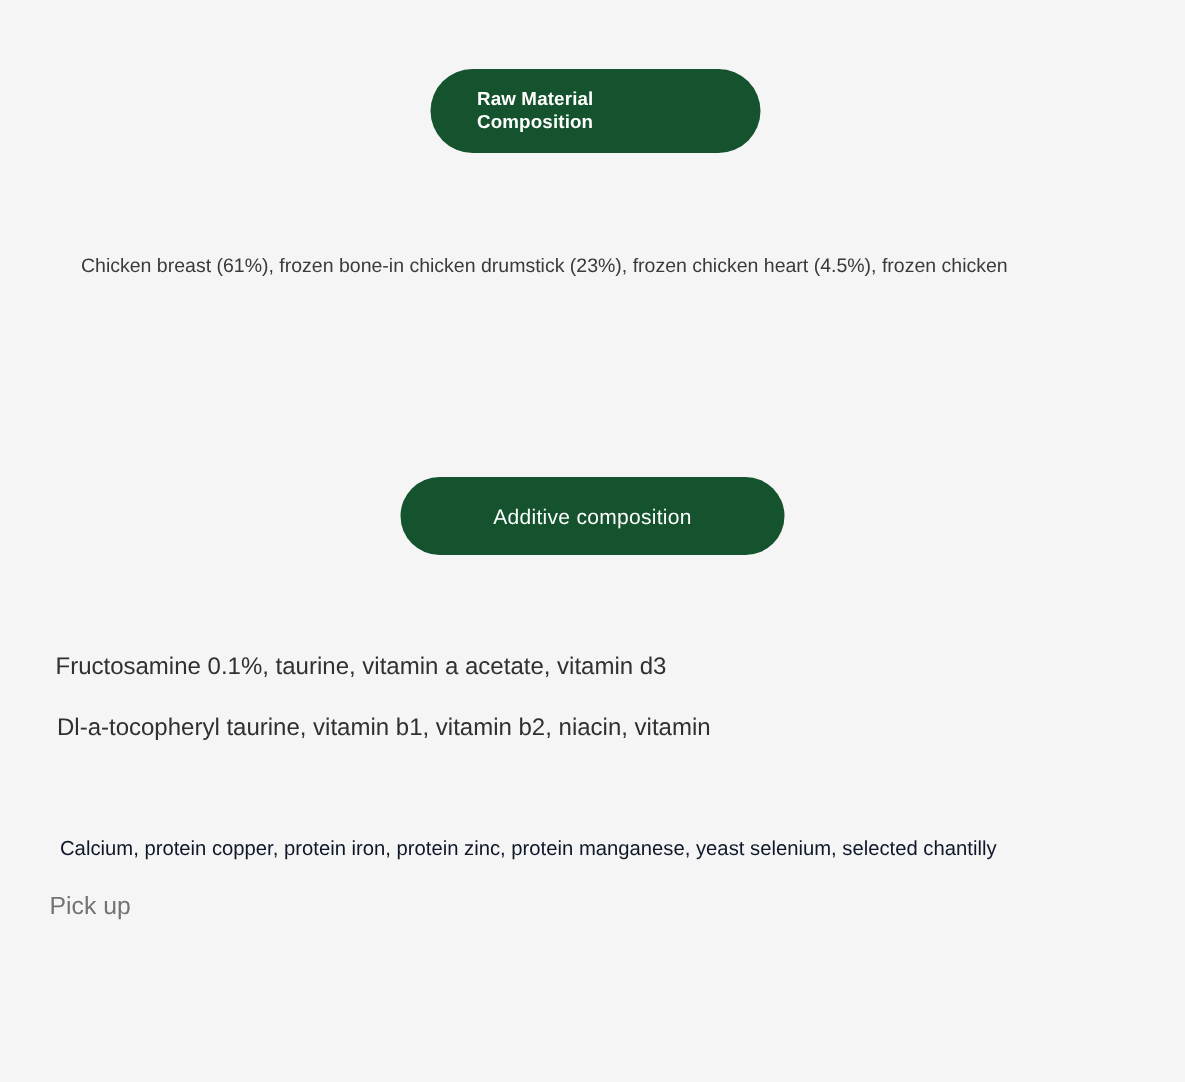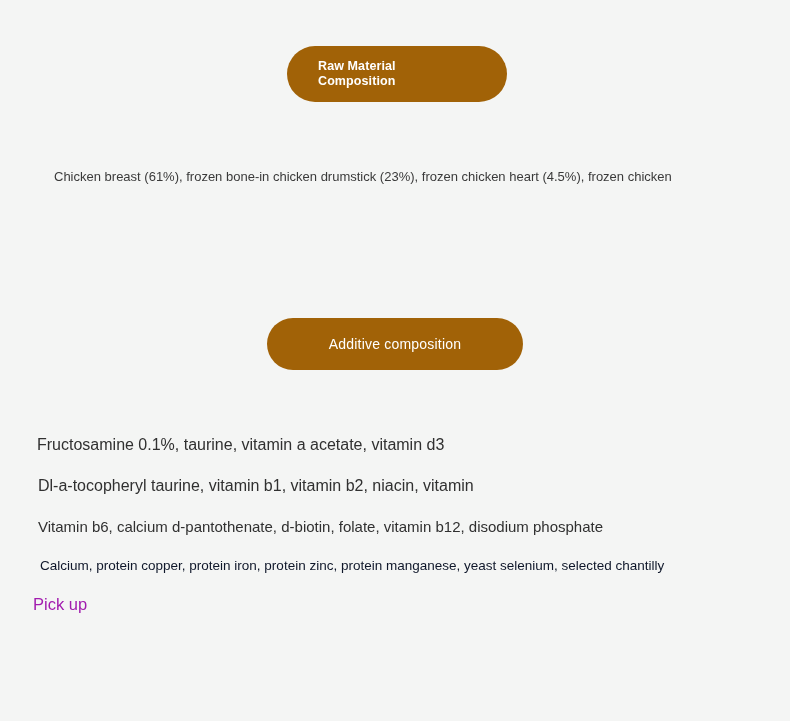--- a/index.html
+++ b/index.html
@@ -13,21 +13,21 @@
     height: 721px;
     background: #f4f5f4;
     font-family: "Liberation Sans", sans-serif;
     overflow: hidden;
     color: #2f2f2f;
   }
 
   
   .pill {
     position: absolute;
-    background: #a16207;
+    background: #14532d;
     color: #ffffff;
     border: none;
     display: flex;
     align-items: center;
     cursor: pointer;
   }
   #raw-material-btn {
     left: 287px;
     top: 46px;
     width: 220px;
@@ -64,21 +64,21 @@
     white-space: nowrap;
     color: #303030;
   }
   #ing-line-1 { left: 54px; top: 169px; font-size: 13px;  color: #3a3a3a; }
   #ing-line-2 { left: 38px; top: 206px; font-size: 16.5px; }
   #ing-line-2 .cursor-mark { color: #8a8a8a; font-size: 15px; padding-left: 8px; }
   #add-line-1 { left: 37px; top: 436px; font-size: 16px; }
   #add-line-2 { left: 38px; top: 477px; font-size: 16px; }
   #add-line-3 { left: 38px; top: 518px; font-size: 15px; }
   #add-line-4 { left: 40px; top: 558px; font-size: 13.5px; color: #0f172a; }
-  #pickup-label { left: 33px; top: 595px; font-size: 16.5px; color: #a21caf; }
+  #pickup-label { left: 33px; top: 595px; font-size: 16.5px; color: #737373; }
 </style>
 </head>
 <body>
 
 <div id="screen">
 
   <button class="pill" id="raw-material-btn">
     <span class="pill-lines">
       <span>Raw Material</span><br>
       <span>Composition</span>
@@ -89,19 +89,18 @@
 
 
   <button class="pill" id="additive-btn">
     <span class="pill-label">Additive composition</span>
   </button>
 
   <div class="txt" id="add-line-1">Fructosamine 0.1%, taurine, vitamin a acetate, vitamin d3</div>
 
   <div class="txt" id="add-line-2">Dl-a-tocopheryl taurine, vitamin b1, vitamin b2, niacin, vitamin</div>
 
-  <div class="txt" id="add-line-3">Vitamin b6, calcium d-pantothenate, d-biotin, folate, vitamin b12, disodium phosphate</div>
 
   <div class="txt" id="add-line-4">Calcium, protein copper, protein iron, protein zinc, protein manganese, yeast selenium, selected chantilly</div>
 
   <div class="txt" id="pickup-label">Pick up</div>
 
 </div>
 
 </body></html>

